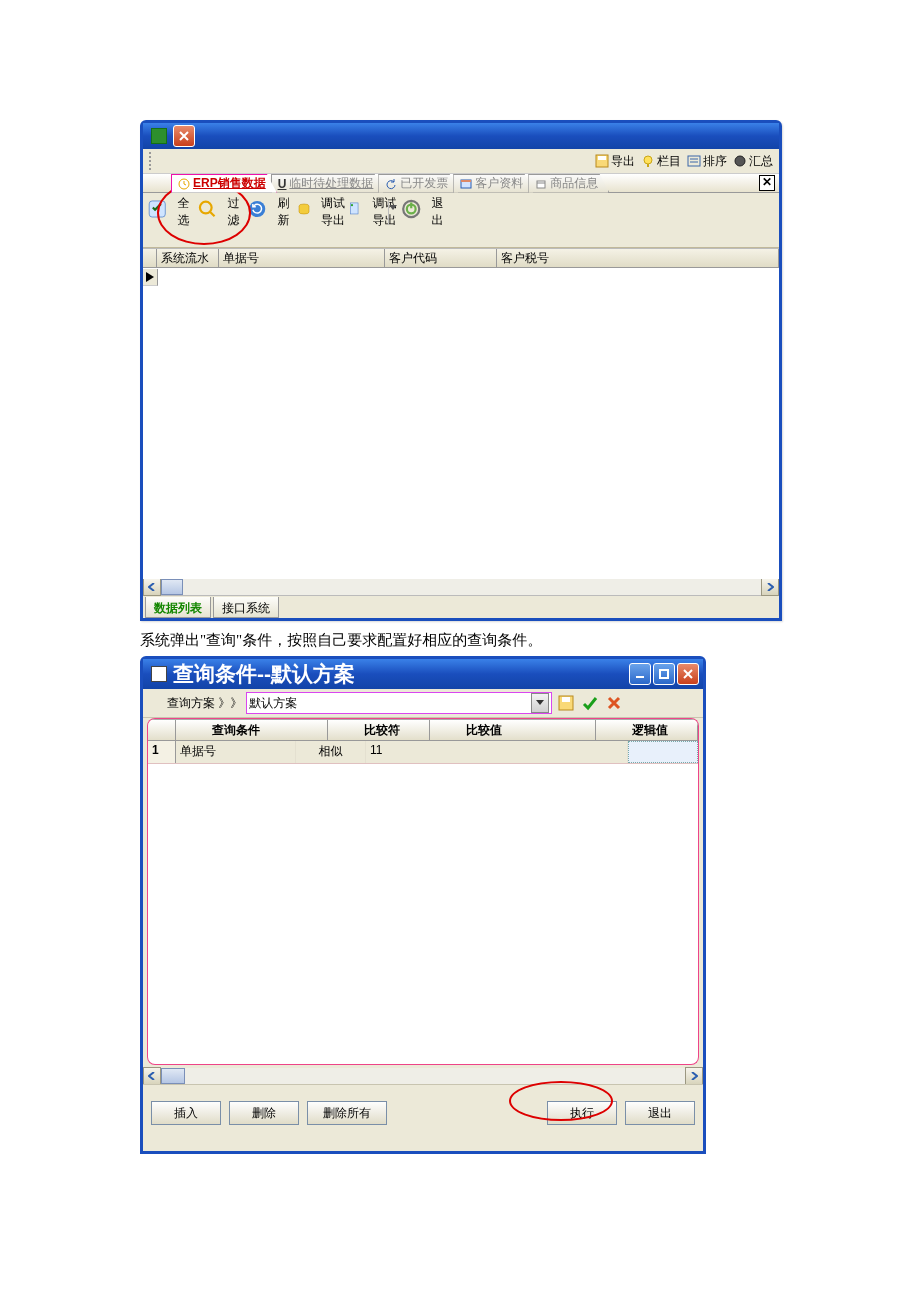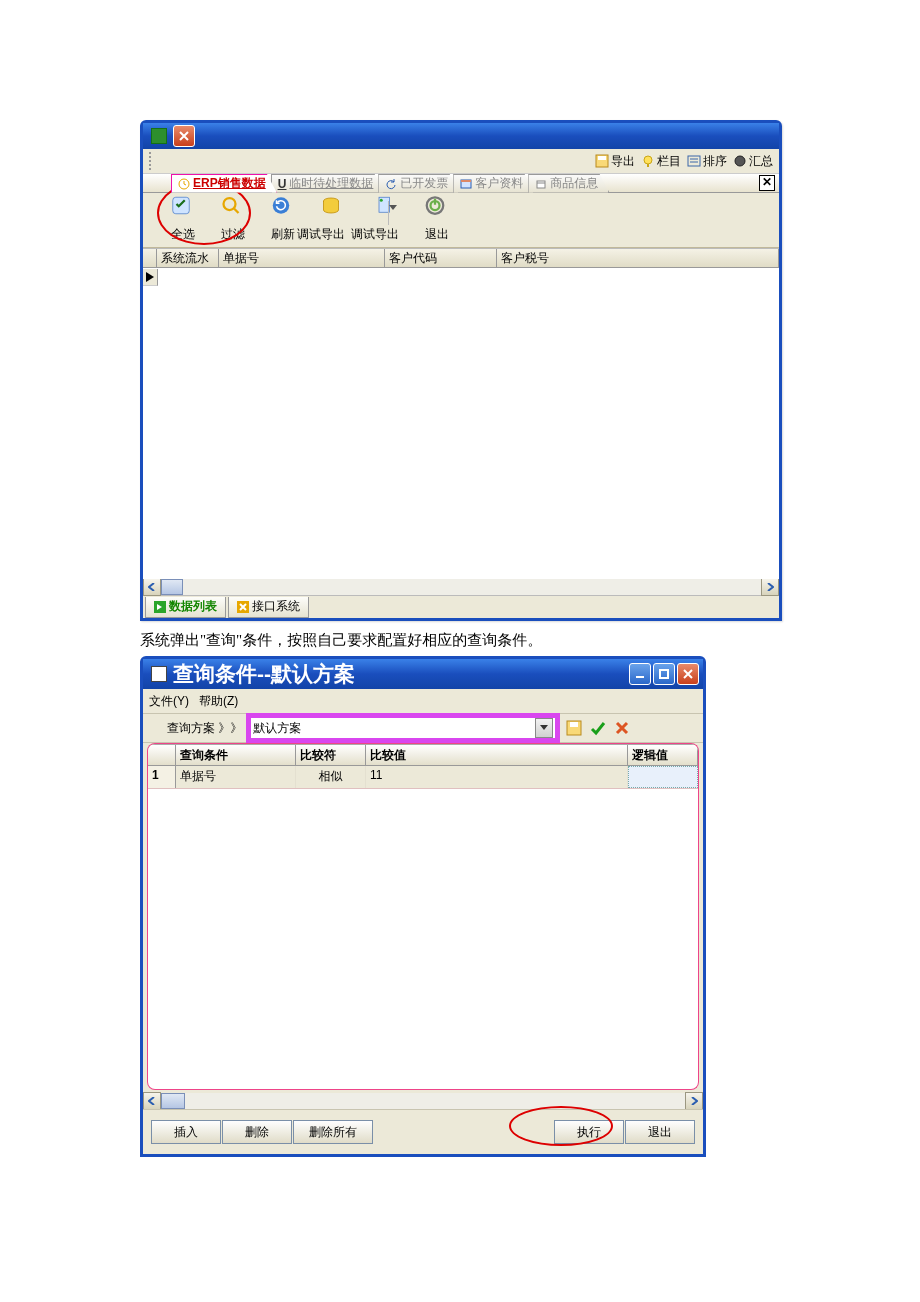--- a/index.html
+++ b/index.html
@@ -89,22 +89,22 @@
 }
 .tab.under { text-decoration: underline; }
 
 
 .bigbar {
   height:54px; display:flex; align-items:center; gap:2px;
   background:#ece9d8; border-bottom:1px solid #c0b89a;
   padding: 0 4px;
 }
 .bigbtn {
-  width:48px; height:48px; display:flex; flex-direction:column;
-  align-items:flex-end; justify-content:flex-end; cursor:pointer;
+  width:48px; height:48px; display:flex; flex-direction:row;
+  align-items:flex-start; justify-content:flex-end; cursor:pointer;
   font-size:12px; gap:10px; padding-bottom:2px;
 }
 .bigbtn .bi { width:28px; height:28px; }
 .bigbtn.drop { width:52px; position:relative; }
 .bigbtn.drop::after { content:""; border-left:1px solid #bbb; position:absolute; right:10px; top:6px; bottom:20px; }
 .drop-arrow { position:absolute; right:2px; top:10px; width:0;height:0;border-left:4px solid transparent;border-right:4px solid transparent;border-top:5px solid #555;}
 
 
 .red-ellipse {
   position:absolute; border:2px solid #d00; border-radius:50%; pointer-events:none;
@@ -122,63 +122,63 @@
 .rowmark { position:absolute; left:0; top:0; width:14px; height:16px; background:#ece9d8; border-right:1px solid #999; border-bottom:1px solid #ccc; display:flex; align-items:center; justify-content:center;}
 
 .scrollx {
   height:16px; background:#ece9d8; display:flex; align-items:center;
 }
 .scrollx .arrow { width:16px; height:16px; background:linear-gradient(#f6f4ec,#d8d4bc); border:1px solid #9b9781; display:flex; align-items:center; justify-content:center; color:#2a5db0; cursor:pointer;}
 .scrollx .track { flex:1; height:16px; background:#efeee7; position:relative; }
 .scrollx .thumb { position:absolute; left:0; top:0; height:14px; width:20px; background:linear-gradient(#e0e8f4,#b5c6e4); border:1px solid #7a8fb8;}
 
 .bottabs { height:22px; display:flex; align-items:center; background:#ece9d8; border-top:1px solid #bbb; }
-.btab { height:20px; padding:0 8px; display:flex; align-items:center; gap:3px; border:1px solid #999; border-top:none; margin-left:2px; background:linear-gradient(#fdfdfa,#e6e3d1); cursor:pointer;}
+.btab { height:20px; padding:0 8px; display:flex; align-items:center; gap:3px; border:1px solid #999; border-top:none; margin-left:2px; background:linear-gradient(#fdfdfa,#e6e3d1); cursor:pointer;flex-direction:column;}
 .btab.active { color:#138600; font-weight:bold; }
 .btab .xic { width:12px;height:12px; }
 
 
 .caption { font-size:15px; margin:6px 0 6px 0; font-family:"SimSun"; }
 
 
 .win2 {
   width: 560px;
   border:3px solid #1a4ebd;
   border-radius:6px 6px 0 0;
   background:#ece9d8;
 }
 .win2 .titlebar { height:30px; }
 .win2 .titlebar .app-icon2 { width:14px;height:14px;background:#fff;border:1px solid #444;margin:0 4px;}
 .win2 .menubar2 { height:24px; display:flex; align-items:center; gap:10px; padding:0 6px; border-bottom:1px solid #c8c4b0; background:#ece9d8;}
 .win2 .menubar2 .mitem2 { cursor:pointer; text-decoration:none; }
 
 .schemebar { height:28px; display:flex; align-items:center; gap:4px; padding:0 24px; border-bottom:1px solid #c8c4b0; }
-.schemebar .combo { flex:1; height:20px; border:5px solid #d946ef; background:#fff; display:flex; align-items:center; padding:0 2px; max-width:300px;}
+.schemebar .combo { flex:1; height:20px; border:1px solid #d946ef; background:#fff; display:flex; align-items:center; padding:0 2px; max-width:300px;}
 .schemebar .combo .carrow { width:16px; height:18px; border:1px solid #888; background:linear-gradient(#f2f2f2,#d0d0d0); margin-left:auto; display:flex;align-items:center;justify-content:center; cursor:pointer;}
 .icobtn { width:20px;height:20px; display:flex;align-items:center;justify-content:center; cursor:pointer; }
 
 .qgridhead {
   height:20px; display:flex; background:linear-gradient(#fff,#e3dfcb);
-  border-top:1px solid #aaa; border-bottom:1px solid #999;
+  border-top:1px solid #aaa; border-bottom:1px solid #999;gap:32px;
 }
 .qgridhead .qh { border-right:1px solid #999; padding:2px 4px; font-weight:bold; box-sizing:border-box; }
 .qrow { height:22px; display:flex; border-bottom:1px solid #e0c0c0; }
 .qrow .qc { border-right:1px solid #e4e0d0; padding:2px 4px; box-sizing:border-box; }
 .qrow .rown { font-weight:bold; background:#f4f1e4; border-right:1px solid #999;}
 .qarea {
   height:300px; background:#fff; border:1px solid #e48; border-top-color:#c23; border-radius:0 0 8px 8px; border-top:none;
 }
 .qgridwrap { border:1px solid #e48; border-bottom:none; border-radius:8px 8px 0 0; overflow:hidden; }
 
 .scrollx2 { height:16px; background:#ece9d8; display:flex; align-items:center; margin-top:-1px;}
 .scrollx2 .arrow { width:16px; height:16px; background:linear-gradient(#f6f4ec,#d8d4bc); border:1px solid #9b9781; display:flex; align-items:center; justify-content:center; color:#2a5db0; cursor:pointer;}
 .scrollx2 .track { flex:1; height:16px; background:#efeee7; position:relative;}
 .scrollx2 .thumb { position:absolute; left:0; top:0; height:14px; width:22px; background:linear-gradient(#e0e8f4,#b5c6e4); border:1px solid #7a8fb8;}
 
-.btnrow { height:34px; display:flex; align-items:center; gap:1px; padding:5px 8px; border-top:1px solid #c8c4b0;}
+.btnrow { height:34px; display:flex; align-items:flex-start; gap:8px; padding:16px 8px; border-top:1px solid #c8c4b0;}
 .btnrow .spacer { flex:1; }
 .wbtn {
   min-width:70px; height:24px; border:1px solid #7a8fa8; background:linear-gradient(#fefefe,#e0dcc8);
   cursor:pointer; font-size:12px; font-family:inherit;
 }
 .rel { position:relative; }
 </style>
 </head>
 <body>
 
@@ -379,24 +379,20 @@
             <rect x="1" y="1" width="8" height="8" fill="none"></rect>
           </svg>
     </div>
     <div class="win-btn">
       <svg width="10" height="10">
             <path d="M1 1 L9 9 M9 1 L1 9"></path>
           </svg>
     </div>
   </div>
 
-  <div class="menubar2">
-    <span class="mitem2">文件(Y)</span>
-    <span class="mitem2">帮助(Z)</span>
-  </div>
 
   <div class="schemebar">
     <span>查询方案 》》</span>
     <div class="combo">
       <span>默认方案</span>
       <div class="carrow">
         <svg width="8" height="6">
               <path d="M0 0 L4 5 L8 0 Z" fill="#333"></path>
             </svg>
       </div>

